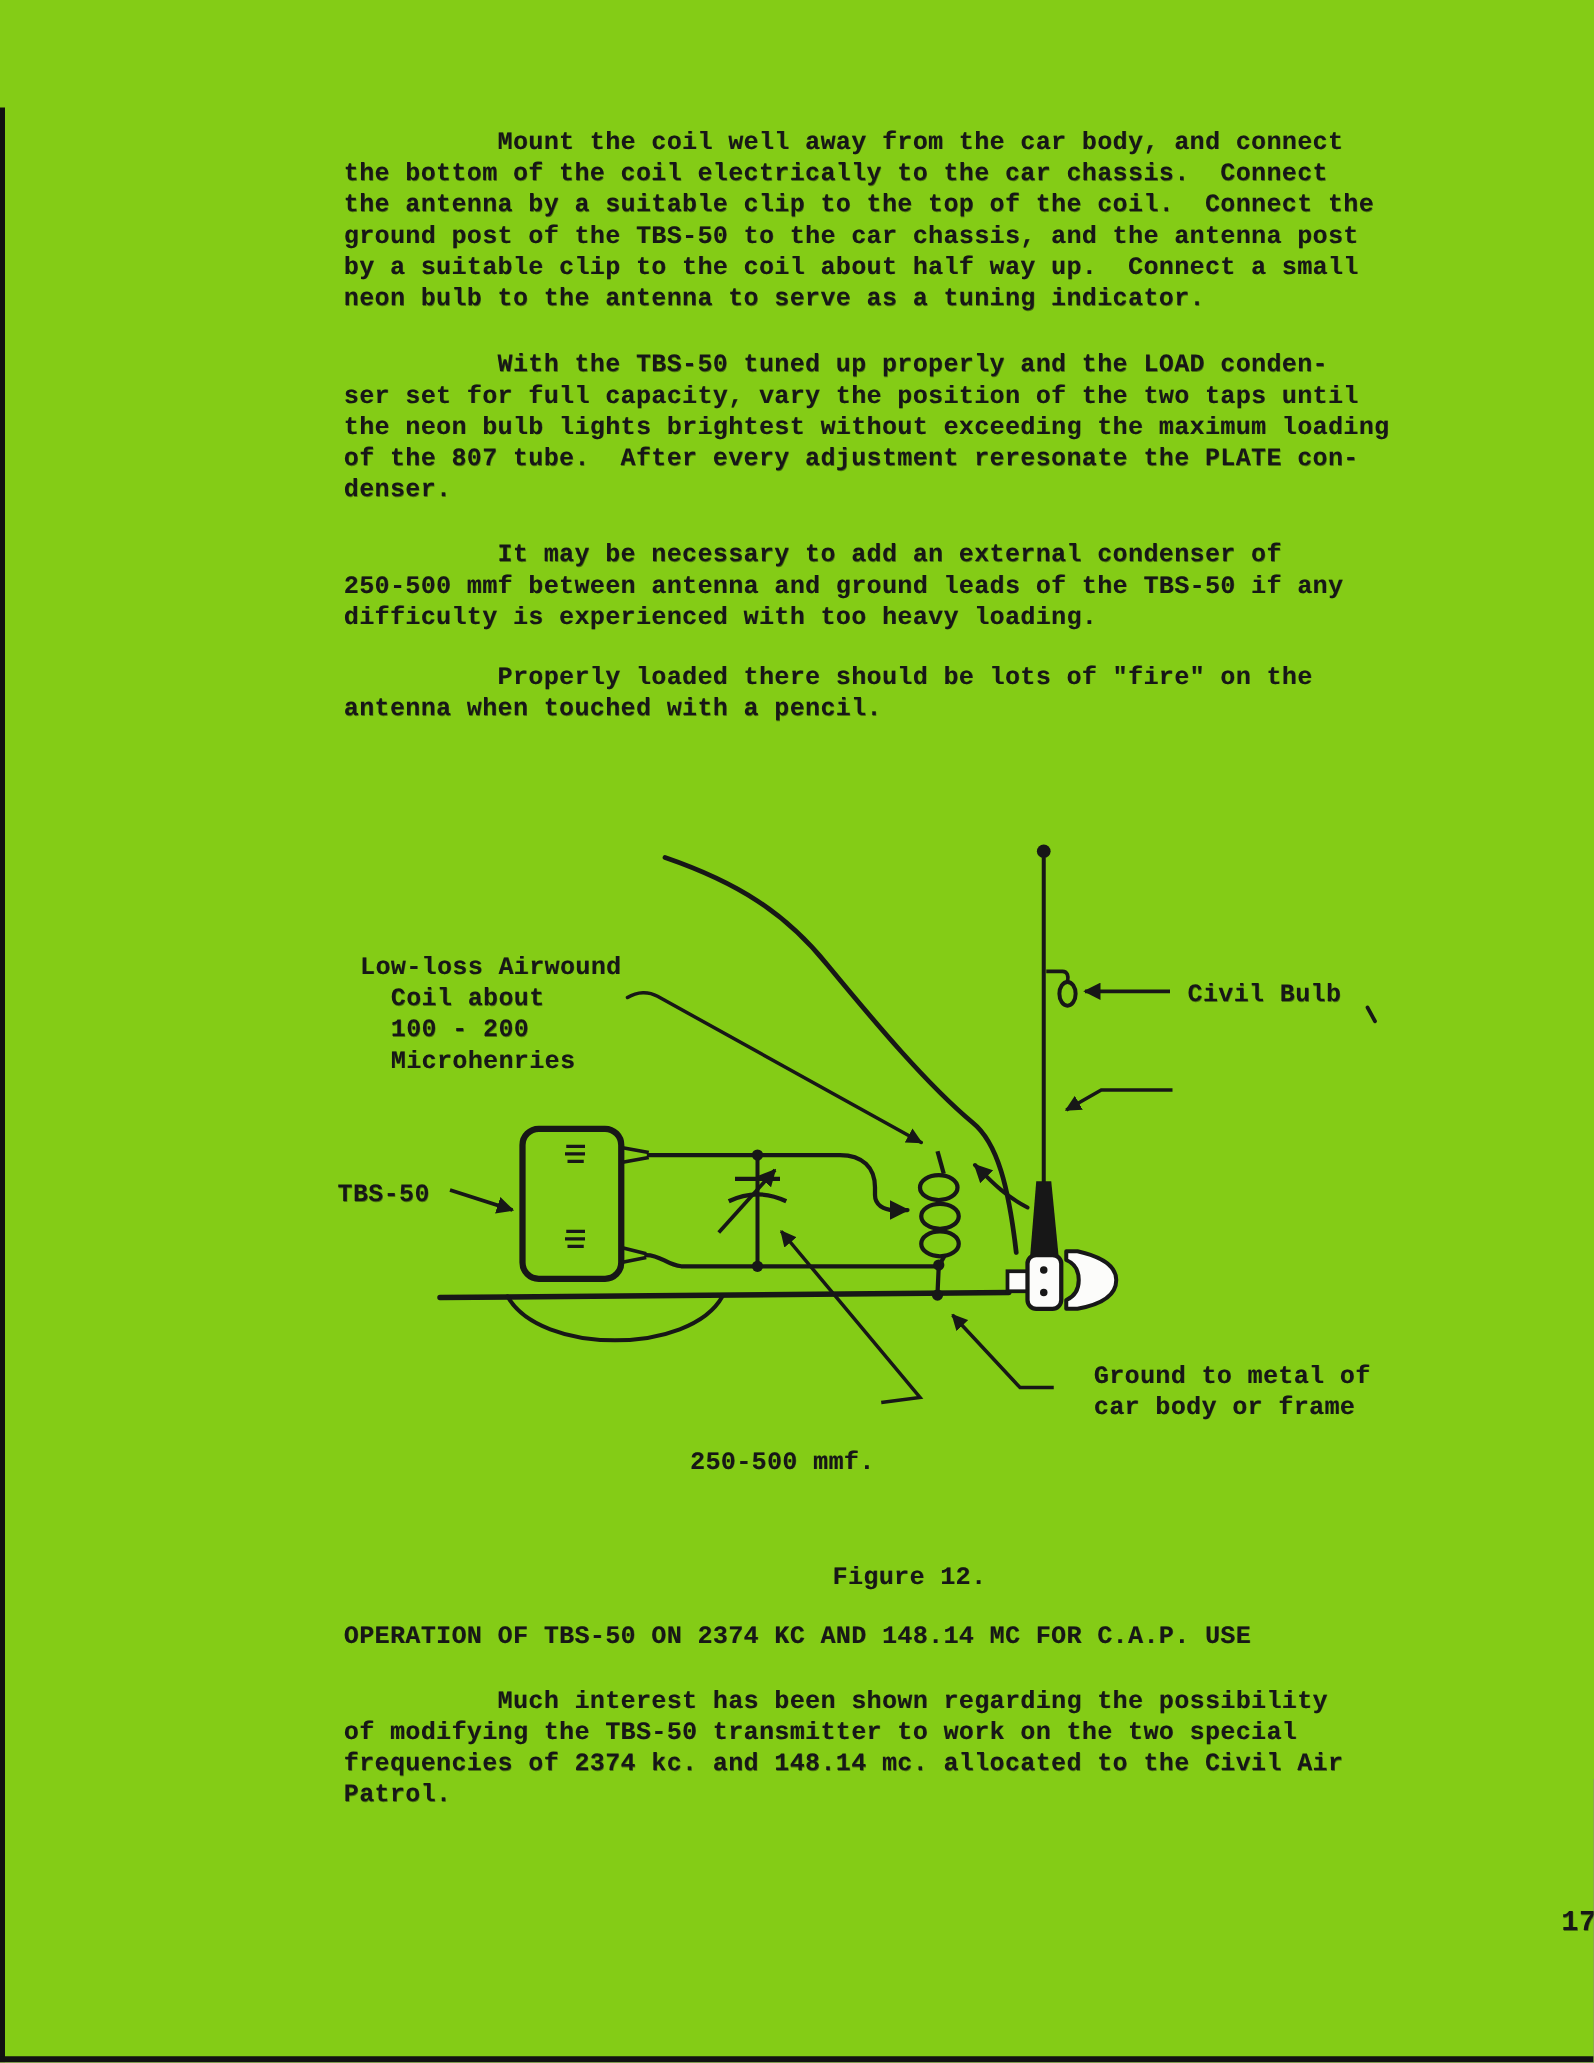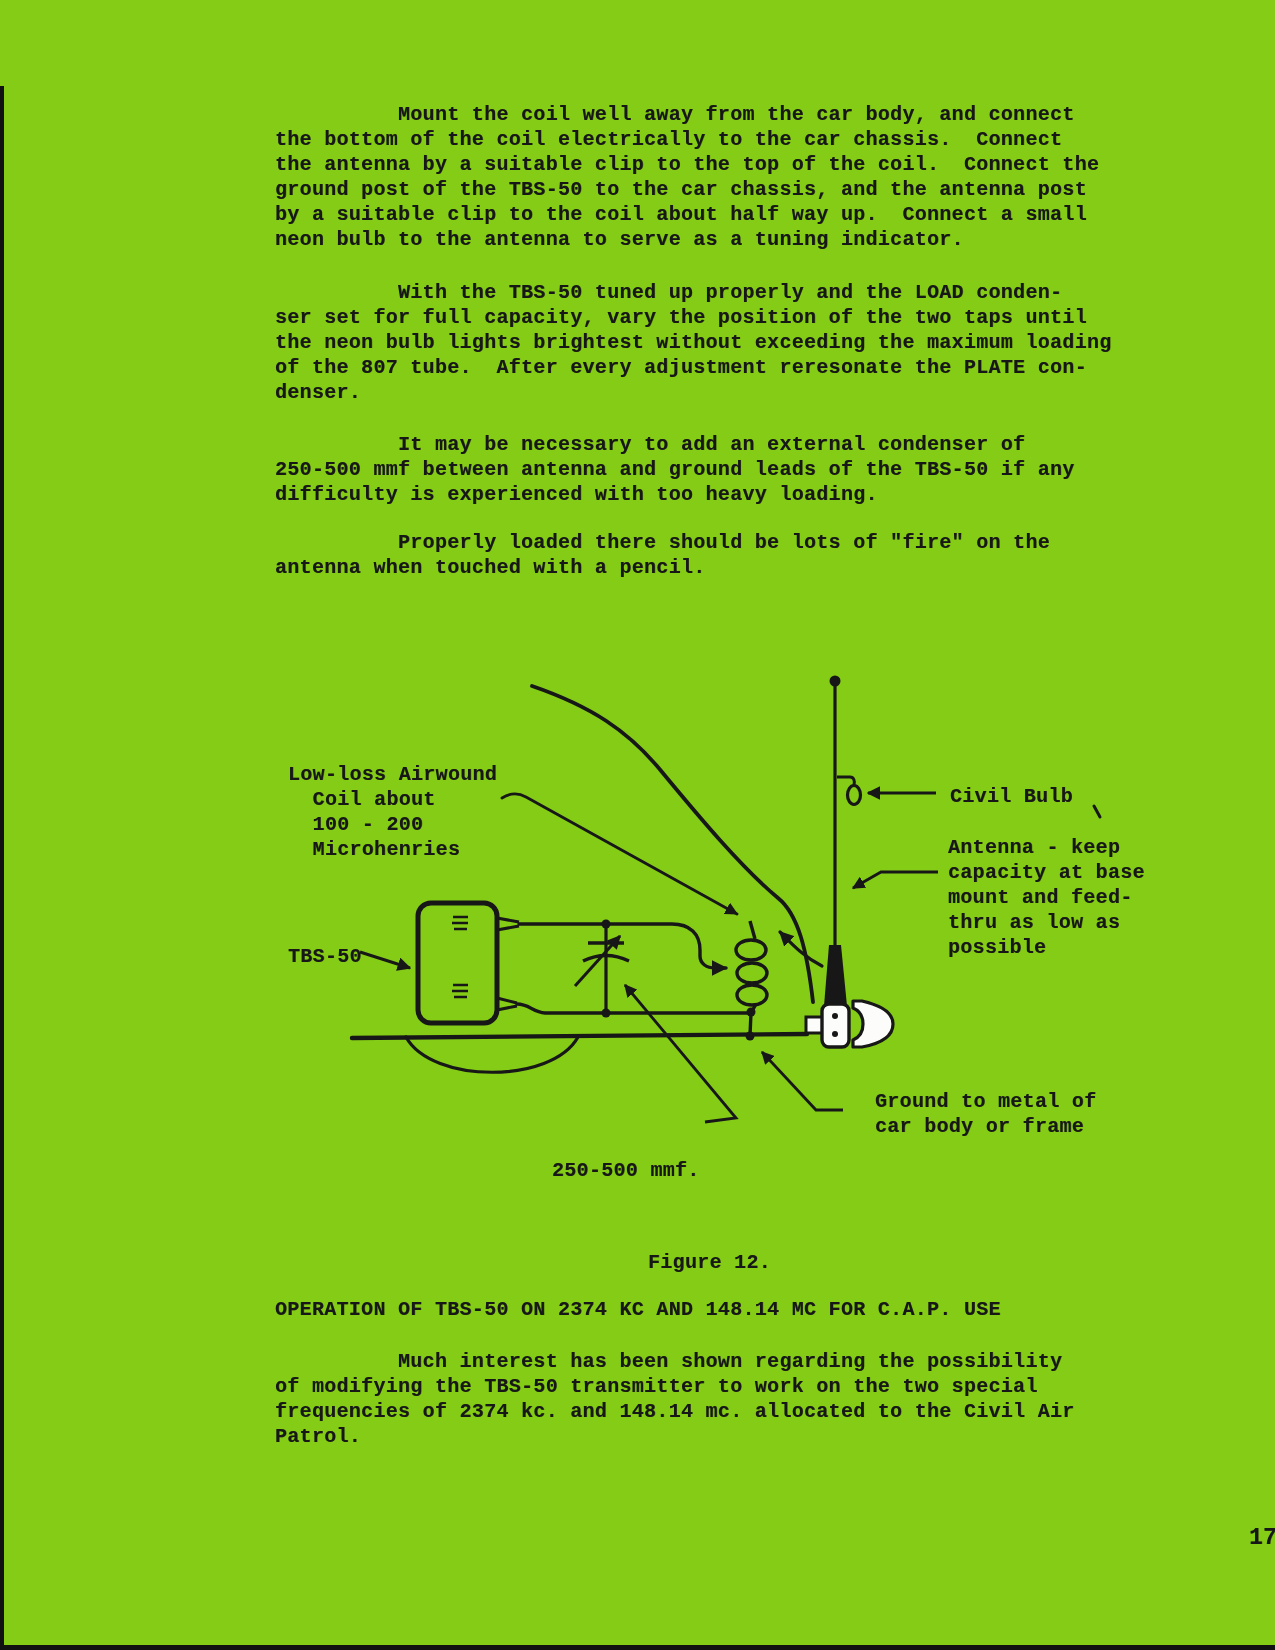--- a/index.html
+++ b/index.html
@@ -124,32 +124,27 @@
     <path d="M1094,806 L1100,817" stroke="#171717" stroke-width="3" stroke-linecap="round"></path>
 
     <rect x="0" y="86" width="4" height="1564" fill="#111"></rect>
     <rect x="0" y="1645" width="1275" height="5" fill="#111"></rect>
   </svg>
 
   <div class="type" style="left:288px;top:762px;">Low-loss Airwound
   Coil about
   100 - 200
   Microhenries</div>
-  <div class="type" style="left:288px;top:944px;">TBS-50</div>
+  <div class="type" style="left:270px;top:944px;">TBS-50</div>
   <div class="type" style="left:950px;top:784px;">Civil Bulb</div>
-  <div class="type" style="left:948px;top:835px;">Antenna - keep
-capacity at base
-mount and feed-
-thru as low as
-possible</div>
   <div class="type" style="left:552px;top:1110px;margin-top:48px;">250-500 mmf.</div>
   <div class="type" style="left:875px;top:1089px;">Ground to metal of
 car body or frame</div>
 
-  <div class="type" style="left:648px;top:1250px;">Figure 12.</div>
+  <div class="type" style="left:666px;top:1250px;">Figure 12.</div>
   <div class="type" style="left:275px;top:1297px;">OPERATION OF TBS-50 ON 2374 KC AND 148.14 MC FOR C.A.P. USE</div>
   <div class="type" style="left:275px;top:1349px;">          Much interest has been shown regarding the possibility
 of modifying the TBS-50 transmitter to work on the two special
 frequencies of 2374 kc. and 148.14 mc. allocated to the Civil Air
 Patrol.</div>
   <div class="type pagenum" style="left:1205px;top:1526px;">17</div>
 
 </div>
 
 </body></html>

